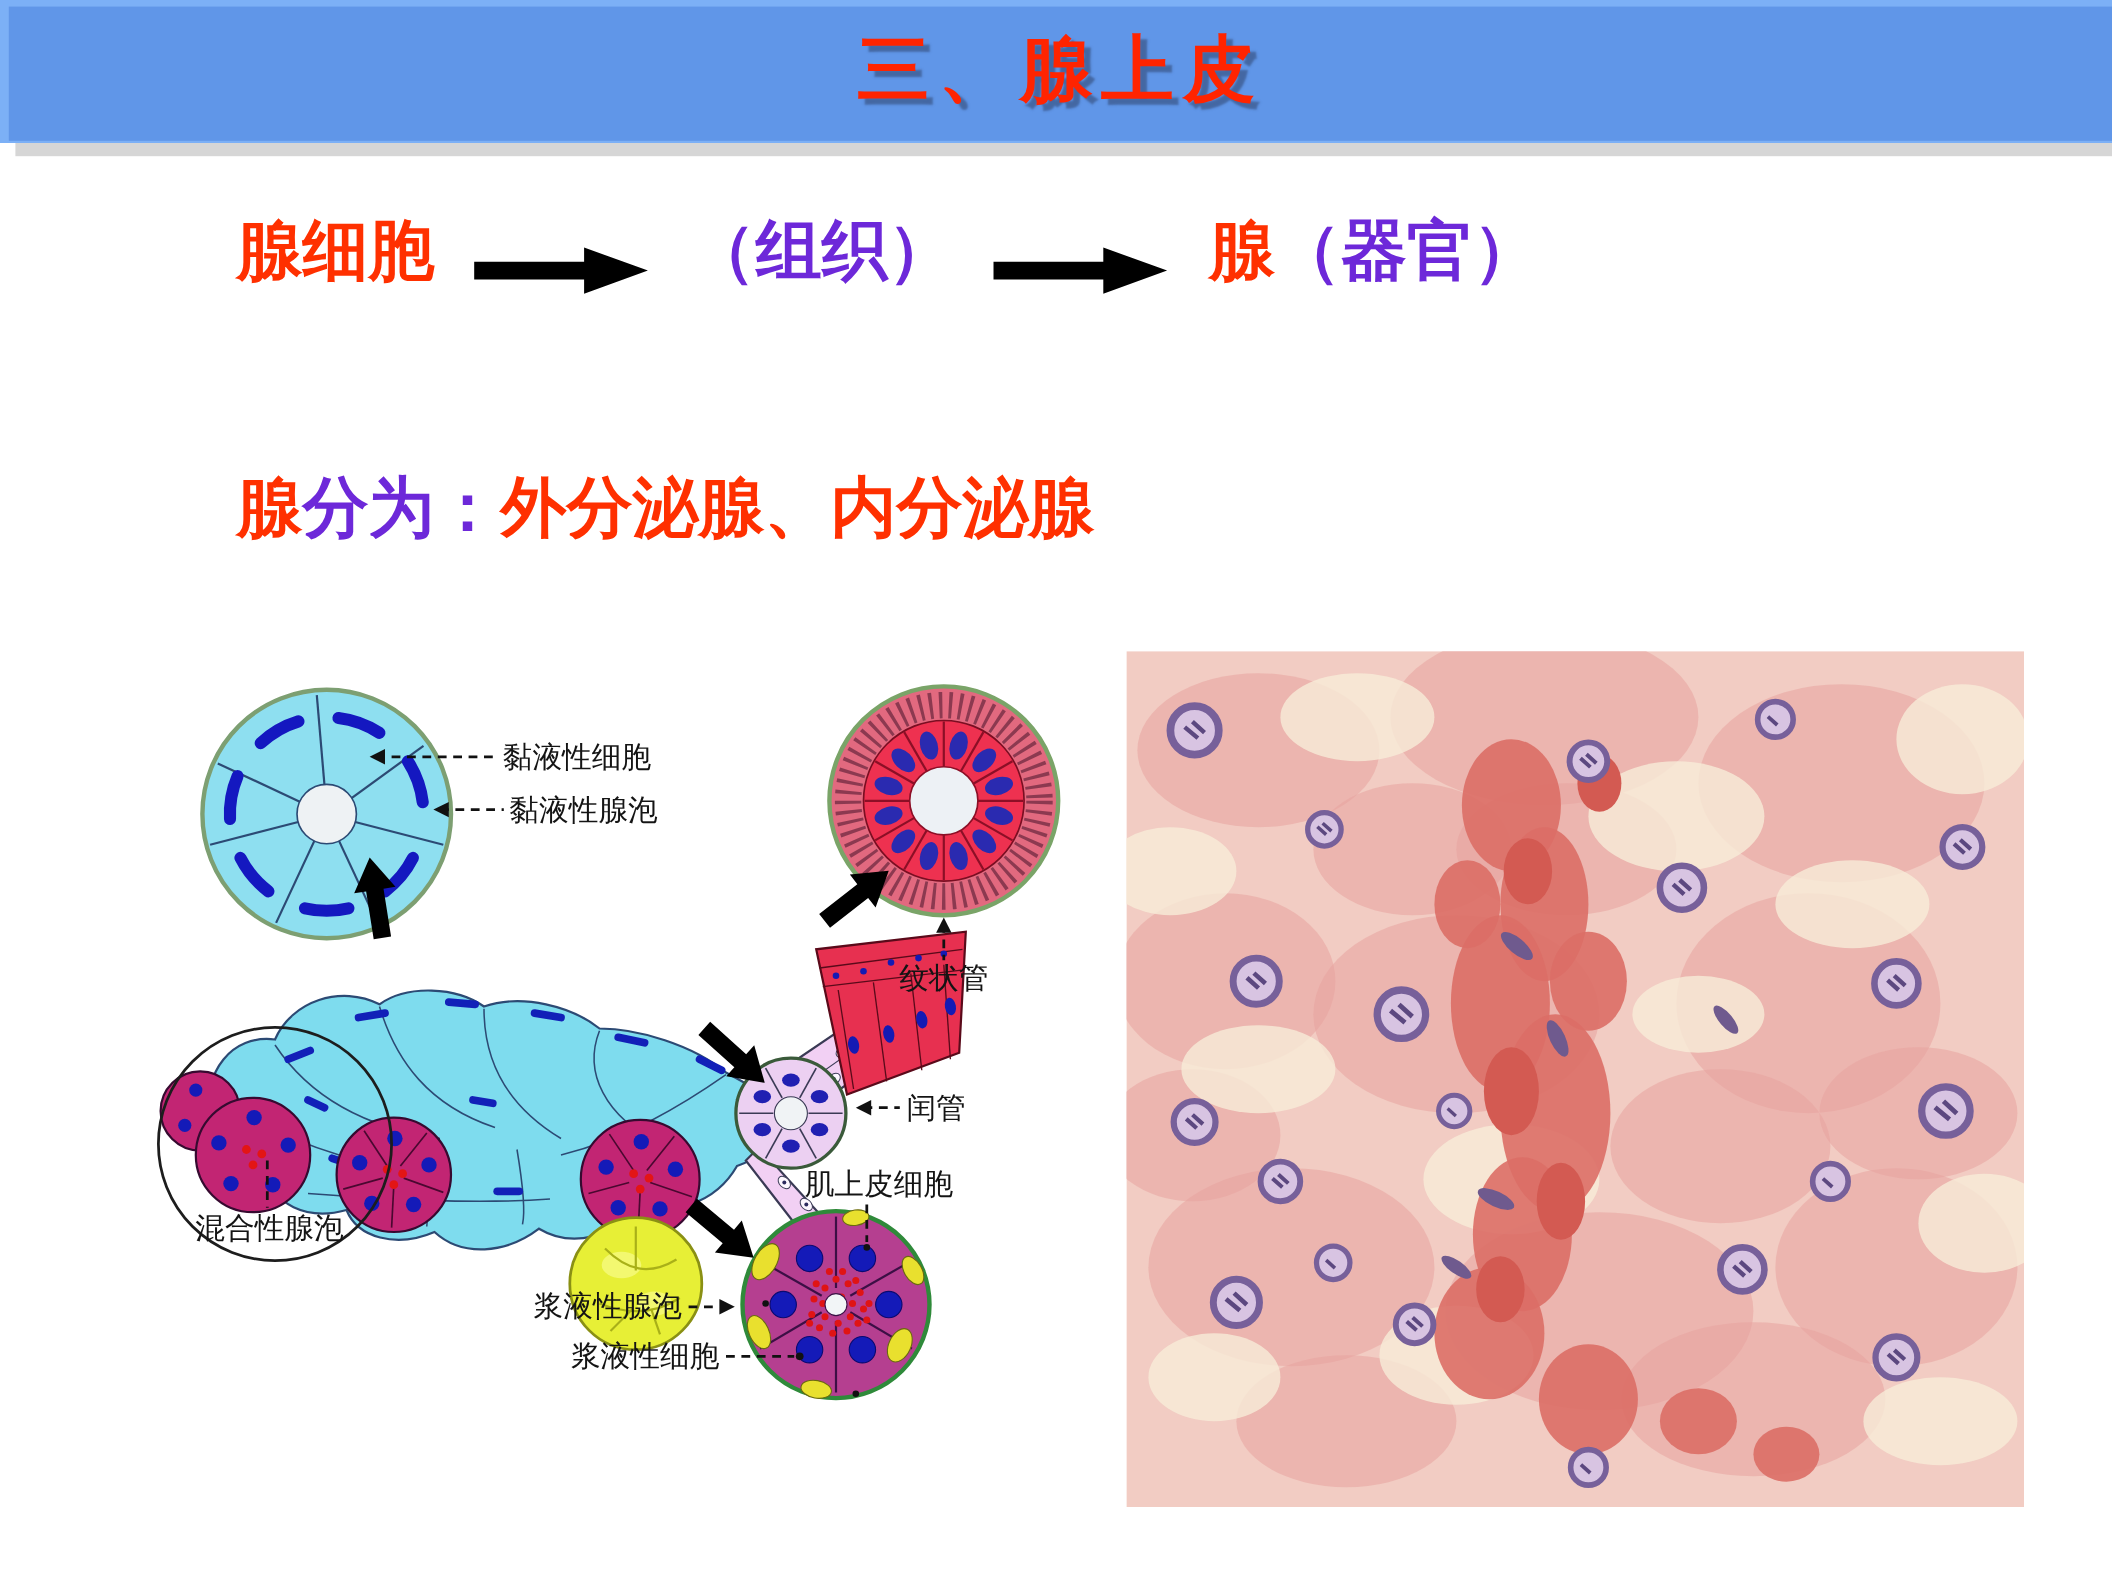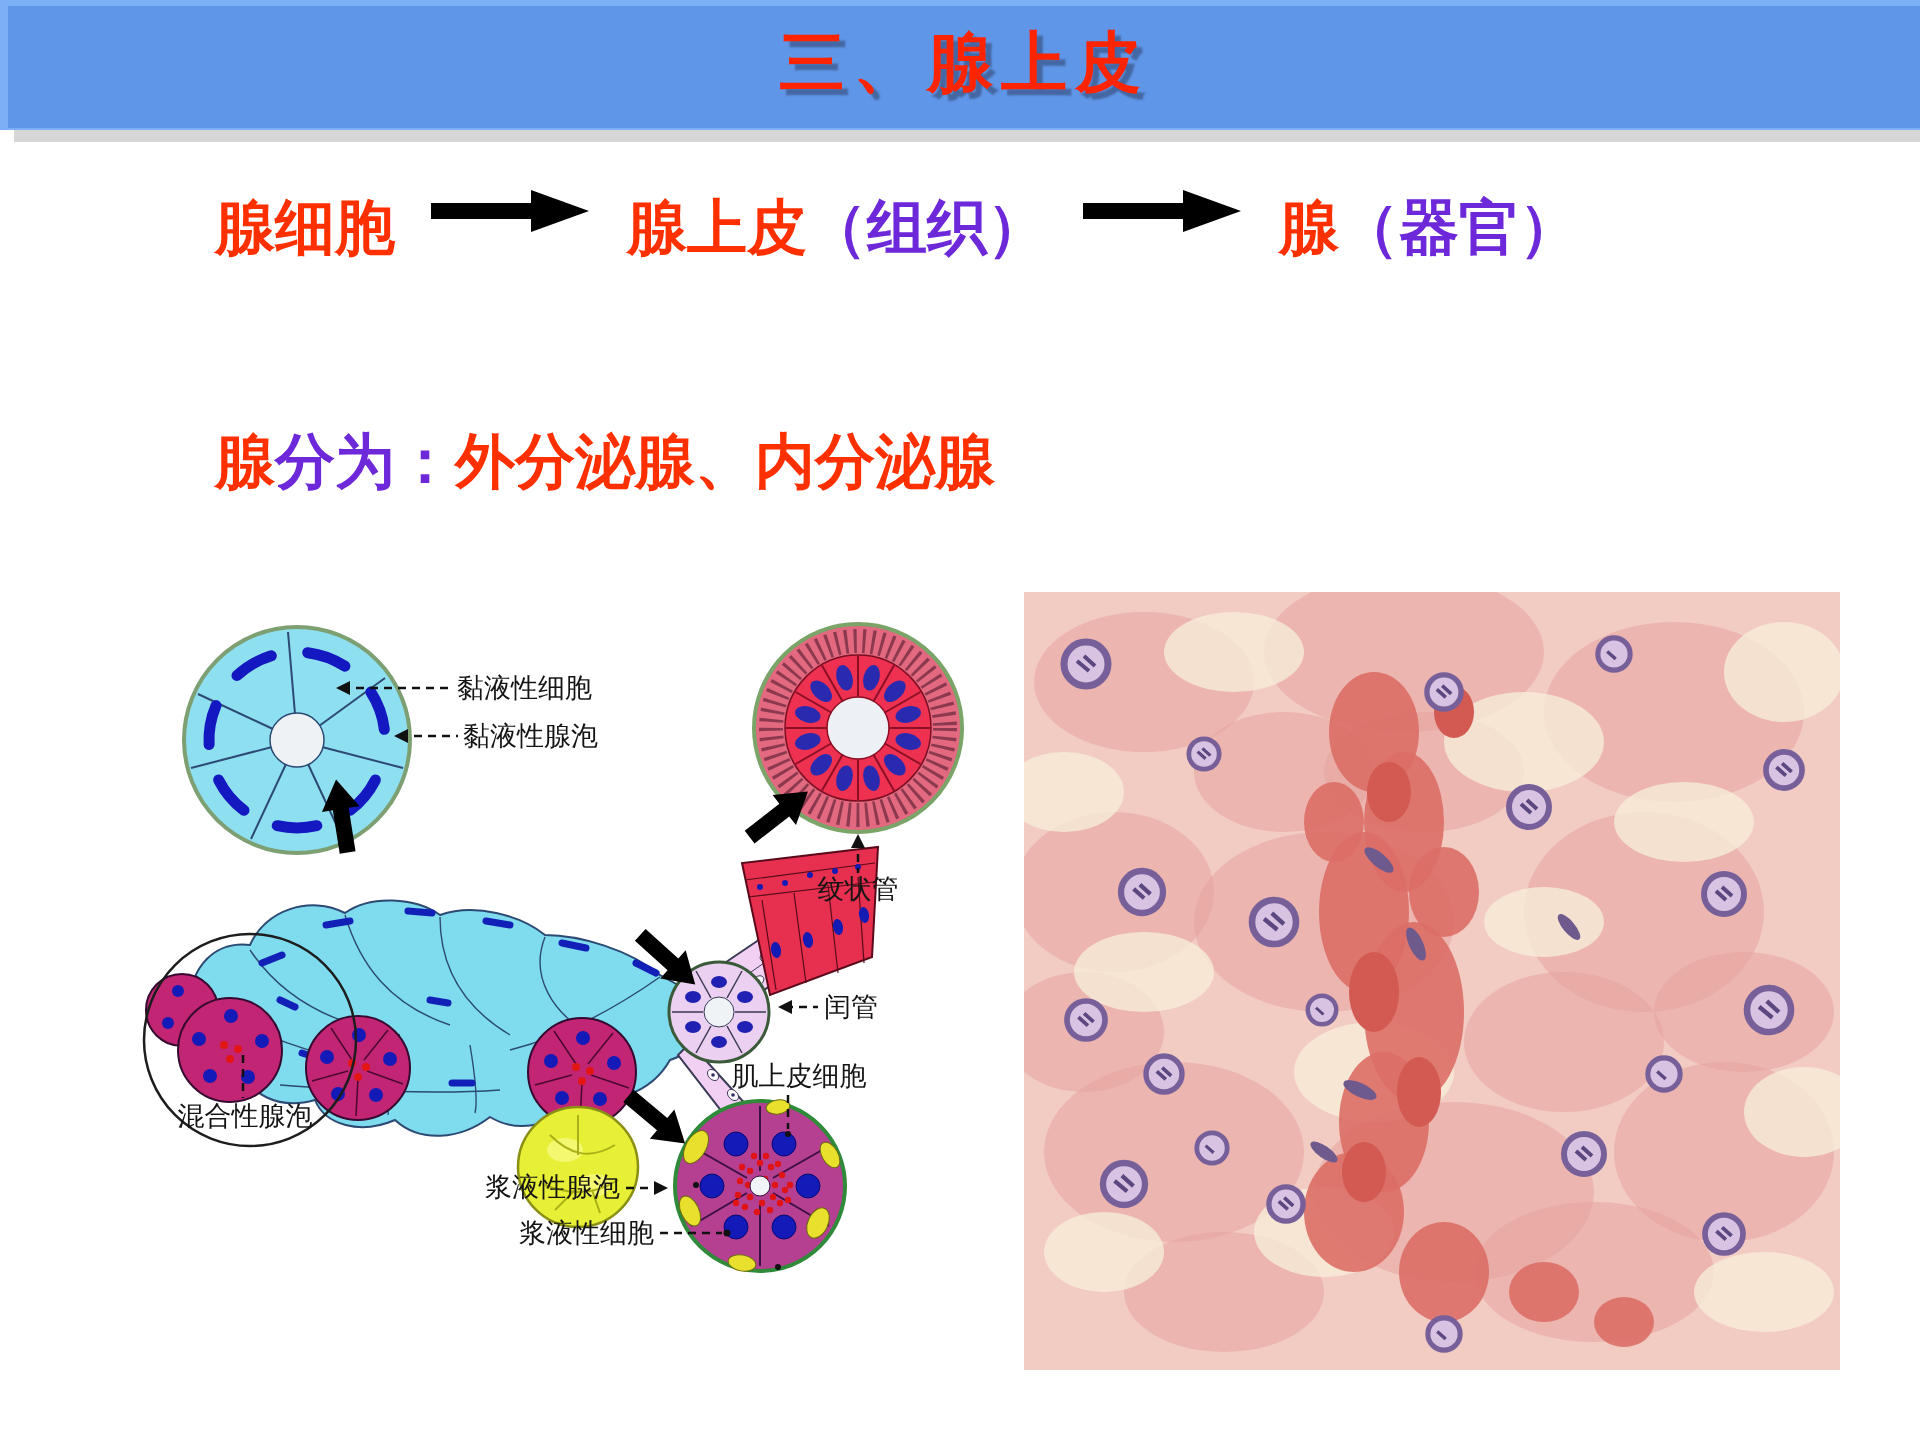--- a/index.html
+++ b/index.html
@@ -9,21 +9,21 @@
   
   .banner{position:absolute;left:0;top:0;width:1920px;height:145px;}
   .banner-base{position:absolute;left:0;top:0;width:1920px;height:130px;background:#7cb0f6;}
   .banner-main{position:absolute;left:8px;top:6px;width:1912px;height:122px;background:#6096e8;}
   .banner-shadow{position:absolute;left:14px;top:130px;width:1906px;height:12px;background:#d6d6d6;}
   .banner h1{position:absolute;left:0;top:14px;width:100%;margin:4px;text-align:center;
              font-size:66px;font-weight:bold;letter-spacing:8px;color:#ff2400;
              text-shadow:6px 6px 2px rgba(45,65,105,0.55);}
 
   
-  .flow-row{position:absolute;left:215px;top:188px;display:flex;align-items:flex-start;
+  .flow-row{position:absolute;left:215px;top:188px;display:flex;align-items:flex-end;
             font-size:60px;font-weight:bold;white-space:nowrap;}
   .red{color:#ff3000;}
   .blk{color:#6d28d9;}
   .flow-arrow{width:160px;height:46px;margin:0 36px;flex:none;}
 
   
   .class-row{position:absolute;left:215px;top:422px;font-size:60px;font-weight:bold;white-space:nowrap;}
   .class-row .types{}
 
   
@@ -44,21 +44,20 @@
     <div class="banner-main"></div>
     <div class="banner-shadow"></div>
     <h1>三、腺上皮</h1>
   </div>
 
   <div class="flow-row">
     <span class="red">腺细胞</span>
     <svg class="flow-arrow" viewBox="0 0 160 46">
       <polygon points="0,15 100,15 100,2 158,23 100,44 100,31 0,31" fill="#000"></polygon>
     </svg>
-    <span class="red">腺上皮</span>
     <span class="blk">（组织）</span>
     <svg class="flow-arrow" viewBox="0 0 160 46">
       <polygon points="0,15 100,15 100,2 158,23 100,44 100,31 0,31" fill="#000"></polygon>
     </svg>
     <span class="red">腺</span>
     <span class="blk">（器官）</span>
   </div>
 
   <div class="class-row">
     <span class="red">腺</span><span class="blk">分为：</span><span class="red types">外分泌腺、内分泌腺</span>

